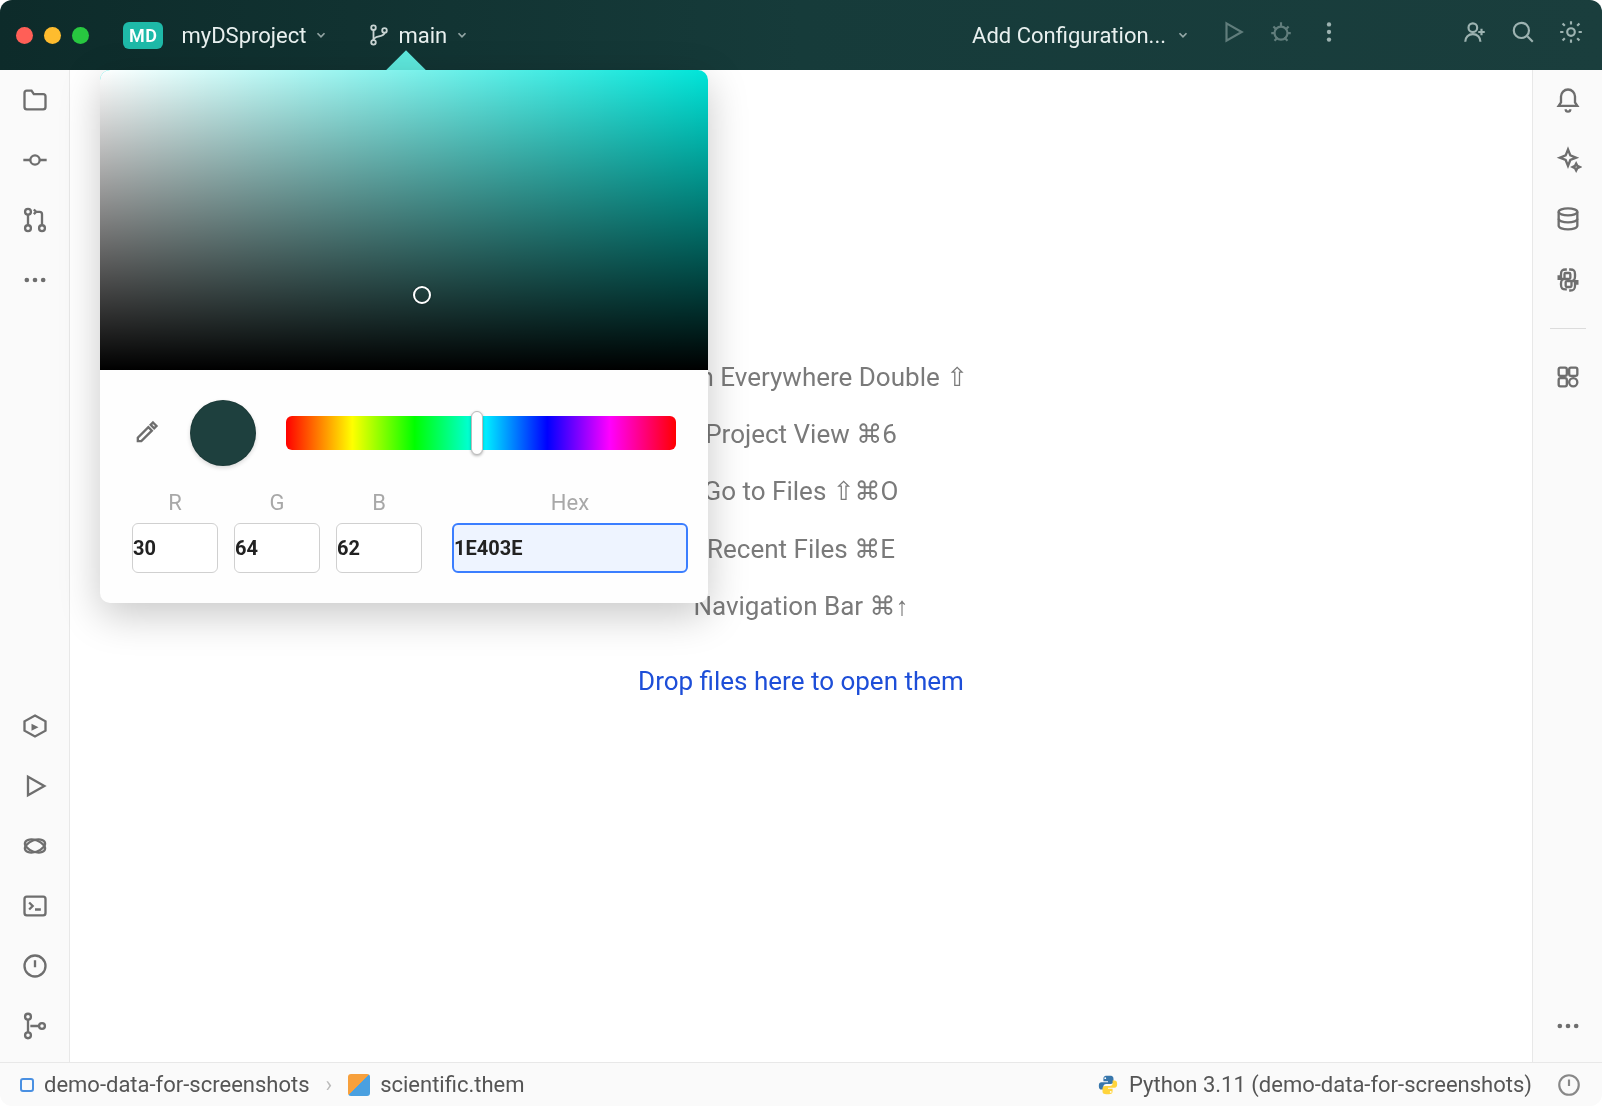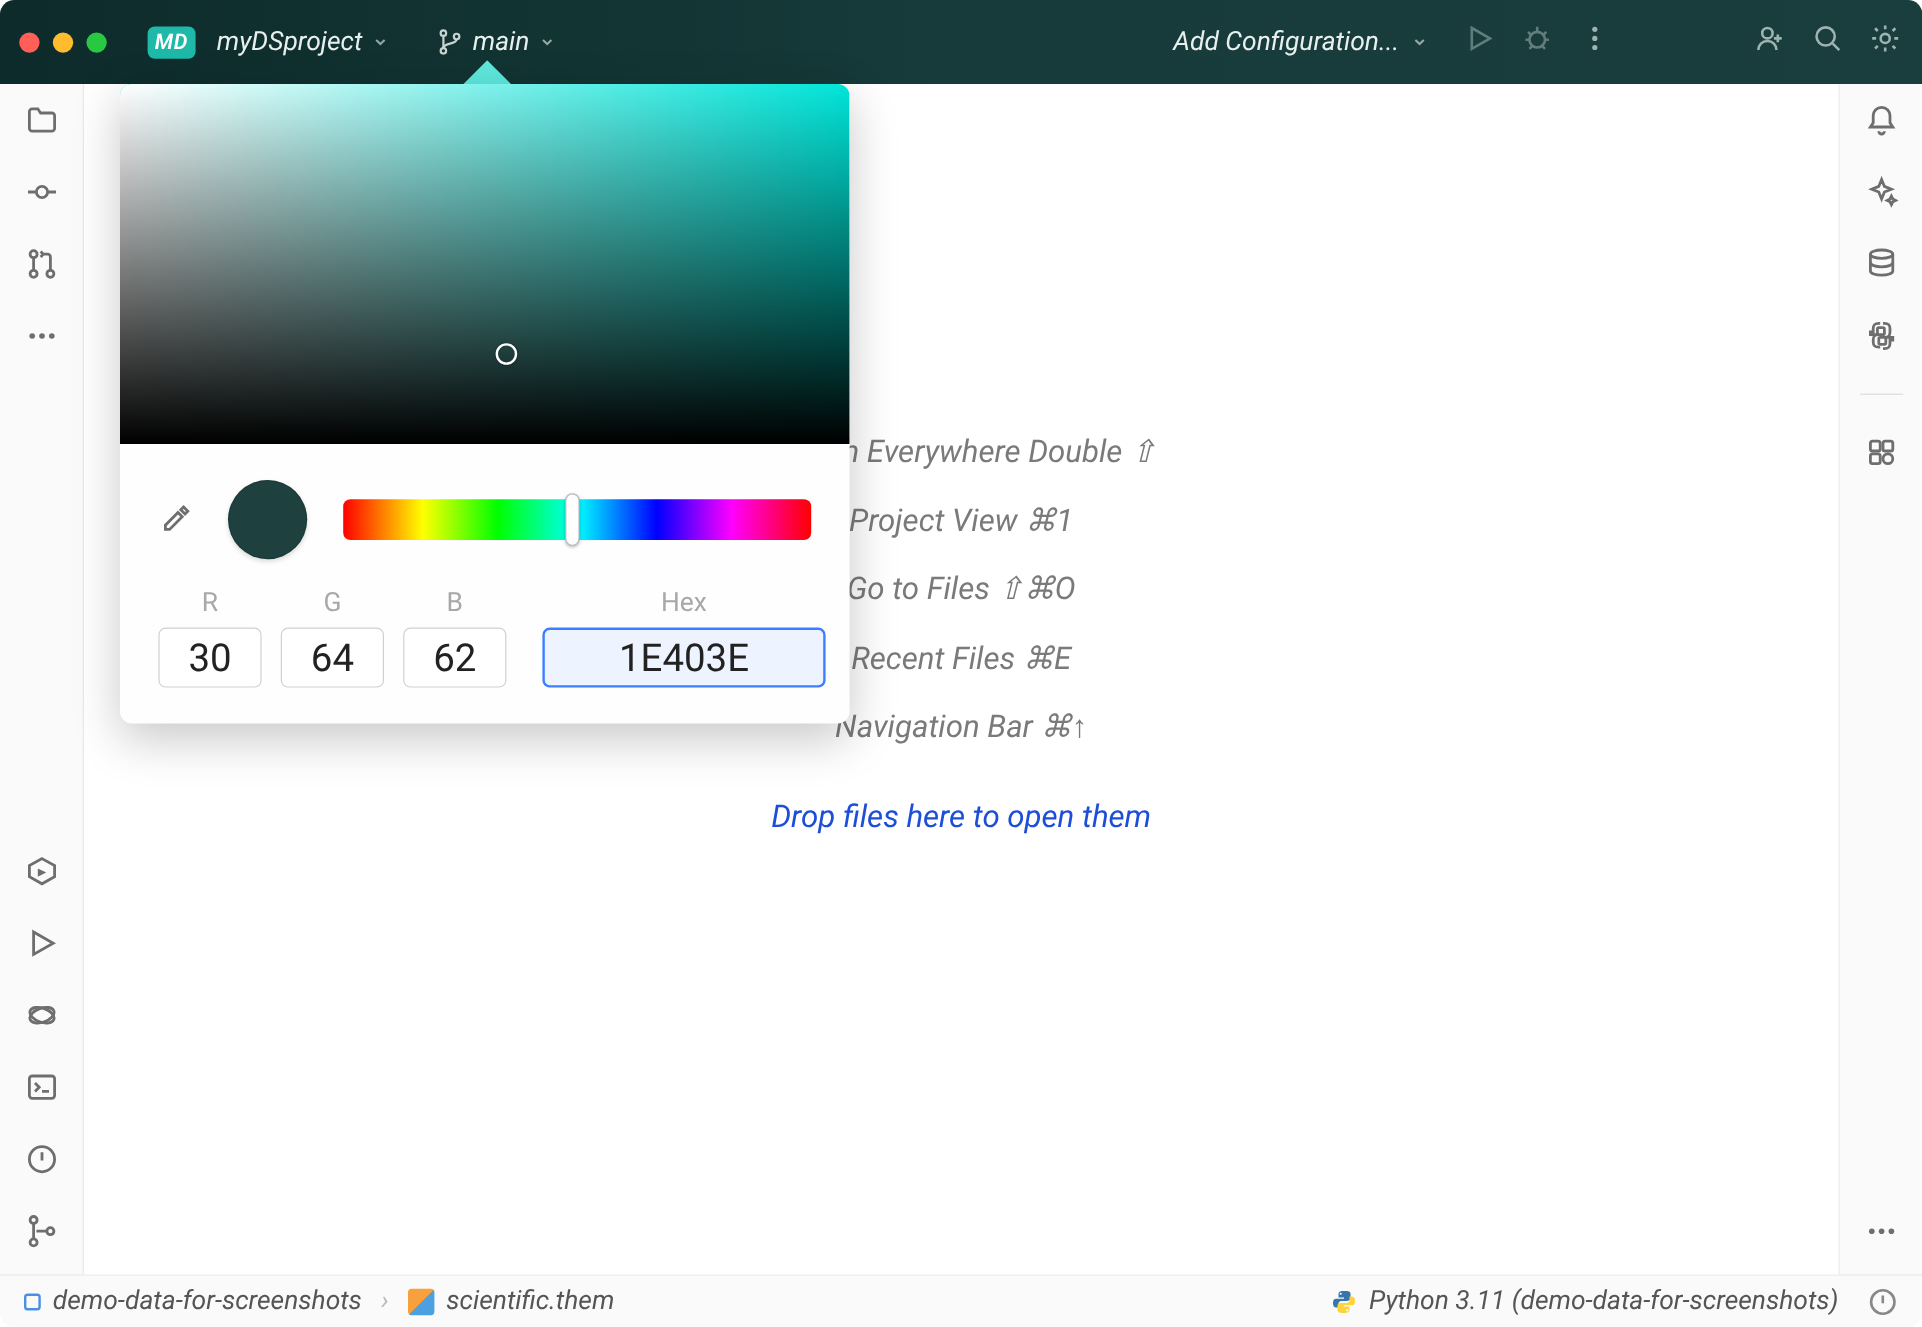--- a/index.html
+++ b/index.html
@@ -1,18 +1,18 @@
 <!DOCTYPE html>
 <html><head>
 <meta charset="utf-8">
 <style>
   * { box-sizing: border-box; margin: 0; padding: 0; }
   html, body { width: 1602px; height: 1106px; font-family: -apple-system, BlinkMacSystemFont, "Segoe UI", Roboto, sans-serif; background: #fff; overflow: hidden; }
   
-  .window { width: 100%; height: 100%; display: flex; flex-direction: column; border-radius: 12px; overflow: hidden; background: #fff; font-style: italic; }
+  .window { width: 100%; height: 100%; display: flex; flex-direction: column; border-radius: 12px; overflow: hidden; background: #fff; }
   
   
   .titlebar { height: 70px; background: linear-gradient(to right, #0d2b2a 0%, #163b3a 50%, #1a3e3d 100%); display: flex; align-items: center; padding: 0 16px; color: #c8d4d3; }
   .traffic { display: flex; gap: 11px; align-items: center; margin-right: 24px; }
   .traffic-dot { width: 17px; height: 17px; border-radius: 50%; }
   .traffic-red { background: #ff5f57; }
   .traffic-yellow { background: #febc2e; }
   .traffic-green { background: #28c840; }
   .proj-badge { background: #1eb9a8; color: #fff; font-weight: 600; font-size: 18px; padding: 3px 6px; border-radius: 6px; margin-right: 10px; letter-spacing: 0.5px; }
   .titlebar-btn { display: flex; align-items: center; gap: 8px; font-size: 22px; color: #e8f0ef; padding: 6px 10px; border-radius: 6px; cursor: pointer; }
@@ -51,21 +51,21 @@
      position: relative; cursor: crosshair; }
   .sv-cursor { position: absolute; width: 18px; height: 18px; border: 2.5px solid #fff; border-radius: 50%; transform: translate(-50%, -50%); left: 53%; top: 75%; box-shadow: 0 0 2px rgba(0,0,0,0.5); }
   .picker-row { display: flex; align-items: center; padding: 30px 32px 18px; gap: 30px; }
   .eyedropper { width: 28px; height: 28px; color: #6e6e6e; cursor: pointer; }
   .swatch { width: 66px; height: 66px; border-radius: 50%; background: #1e403e; box-shadow: inset 0 0 0 1px rgba(0,0,0,0.1), 0 2px 4px rgba(0,0,0,0.15); }
   .hue-slider { flex: 1; height: 34px; border-radius: 6px; background: linear-gradient(to right, #ff0000 0%, #ffff00 17%, #00ff00 33%, #00ffff 50%, #0000ff 67%, #ff00ff 83%, #ff0000 100%); position: relative; cursor: pointer; }
   .hue-handle { position: absolute; top: -5px; left: 49%; width: 12px; height: 44px; background: #fff; border: 1px solid #bbb; border-radius: 6px; transform: translateX(-50%); box-shadow: 0 1px 3px rgba(0,0,0,0.3); }
   .inputs-row { display: flex; gap: 16px; padding: 6px 32px 30px; }
   .input-group { display: flex; flex-direction: column; align-items: center; gap: 8px; }
   .input-label { color: #a8a8a8; font-size: 22px; }
-  .color-input { width: 86px; height: 50px; border: 1.5px solid #d0d0d0; border-radius: 6px; font-size: 32px; text-align: center; font-family: inherit; color: #222; }
+  .color-input { width: 86px; height: 50px; border: 1.5px solid #d0d0d0; border-radius: 6px; font-size: 20px; text-align: left; font-family: inherit; color: #222; font-weight: bold; }
   .color-input.hex { width: 236px; border: 2.5px solid #3b7eff; background: #eef4ff; }
   
   
   .statusbar { height: 44px; background: #fafafa; border-top: 1px solid #e8e8e8; display: flex; align-items: center; padding: 0 20px; font-size: 22px; color: #555; gap: 10px; justify-content: center; }
   .status-crumb { display: flex; align-items: center; gap: 10px; }
   .status-spacer { flex: 1; }
   .crumb-sep { color: #bbb; margin: 0 6px; }
   .notebook-icon { width: 22px; height: 22px; display: inline-block; position: relative; }
   .notebook-icon::before { content: ""; position: absolute; inset: 0; background: linear-gradient(135deg, #f7a03c 50%, #4aa0e0 50%); border-radius: 3px; }
   .py-icon { width: 22px; height: 22px; }
@@ -219,21 +219,21 @@
               <circle cx="18" cy="12" r="2.5"></circle>
               <path d="M6 6.5v11M8 12h7.5"></path>
             </svg>
         </div>
       </div>
     </div>
 
     <div class="main">
       <div class="welcome">
         <div class="welcome-line">Search Everywhere Double ⇧</div>
-        <div class="welcome-line">Project View ⌘1</div>
+        <div class="welcome-line">Project View ⌘6</div>
         <div class="welcome-line">Go to Files ⇧⌘O</div>
         <div class="welcome-line">Recent Files ⌘E</div>
         <div class="welcome-line">Navigation Bar ⌘↑</div>
         <div class="drop-hint">Drop files here to open them</div>
       </div>
     </div>
 
     <div class="right-rail">
       <div class="rail-icon">
         <svg viewBox="0 0 24 24" fill="none" stroke="currentColor" stroke-width="2">

